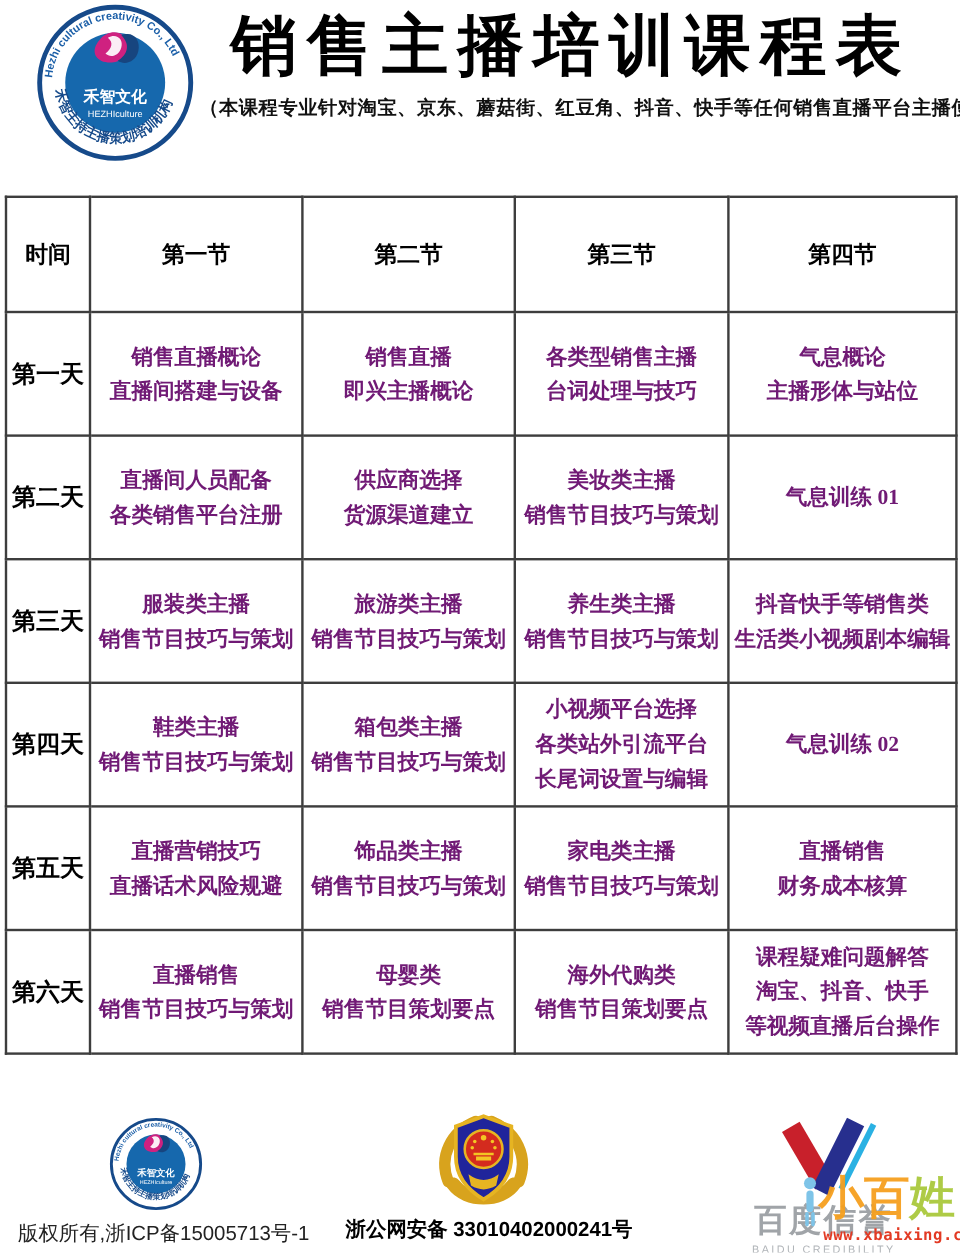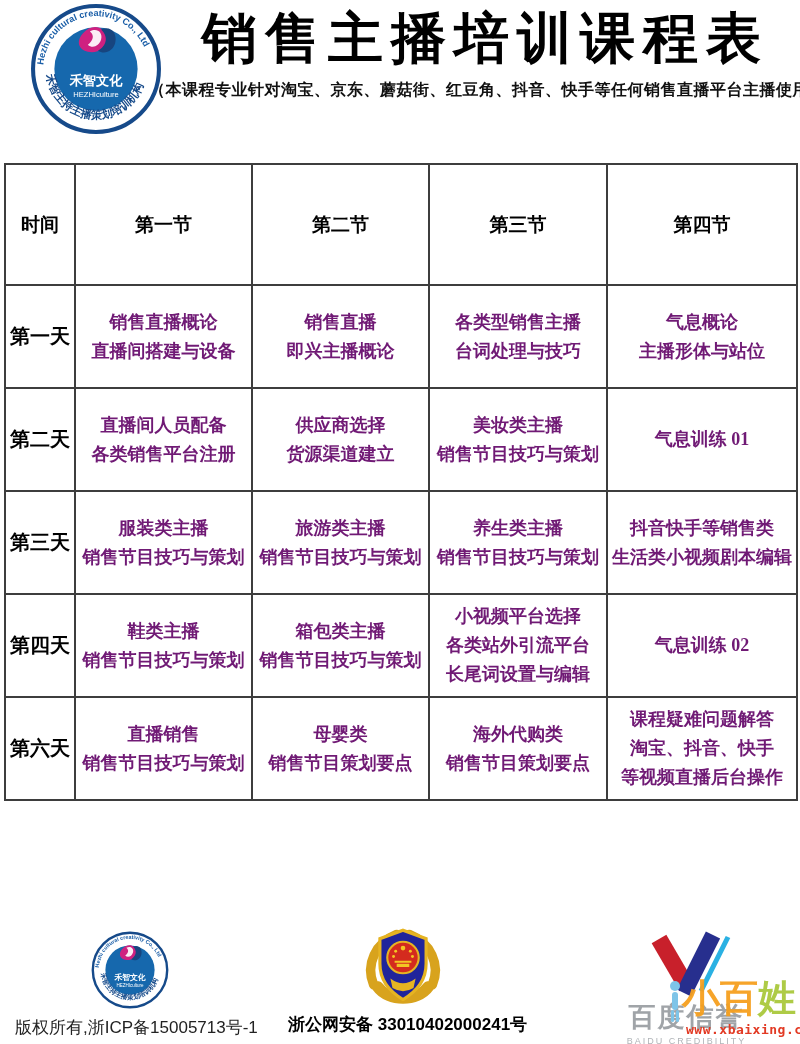--- a/index.html
+++ b/index.html
@@ -4,40 +4,40 @@
 <style>
   * { margin:0; padding:0; box-sizing:border-box; }
   html,body { background:#ffffff; }
   .page {
     position:relative; width:800px; height:1044px; background:#ffffff;
     font-family:"Liberation Serif","DejaVu Serif",serif; color:#000; overflow:hidden;
   }
 
   
   .logo-wrap { position:absolute; left:30px; top:3px; width:132px; height:132px; }
-  .title-block { position:absolute; left:149px; top:6px; width:620px; text-align:right; }
+  .title-block { position:absolute; left:166px; top:6px; width:620px; text-align:center; }
   .main-title {
     font-size:55px; font-weight:bold; letter-spacing:8px; line-height:66px;
     white-space:nowrap; color:#000;
   }
   .subtitle {
     margin-top:8px; font-size:16px; font-weight:600; color:#111;
     letter-spacing:0.5px; white-space:nowrap;
   }
 
   
   table.schedule {
     position:absolute; left:4px; top:163px; width:792px;
     border-collapse:collapse; table-layout:fixed;
   }
   table.schedule th, table.schedule td {
     border:2px solid #3d3d3d; text-align:center; vertical-align:middle;
     padding:2px 4px; overflow:hidden;
   }
-  tr.head-row { height:121px;font-family:Liberation Mono, monospace; }
+  tr.head-row { height:96px;font-family:Liberation Mono, monospace; }
   tr.data-row { height:103px; }
   th.col-h { font-size:19px; font-weight:bold; color:#000; }
   td.day { font-size:20px; font-weight:bold; color:#000; }
   td.cell { font-size:18px; font-weight:600; color:#701a75; }
   .ln { line-height:29px; white-space:nowrap; }
 
   
   .f-left  { position:absolute; left:15px;  top:931px; width:230px; text-align:center; }
   .f-center{ position:absolute; left:288px; top:926px; width:230px; text-align:center; }
   .f-right { position:absolute; left:599px; top:931px; width:175px; text-align:center; }
@@ -189,20 +189,39 @@
         <td class="cell">
           <div class="ln">小视频平台选择</div>
           <div class="ln">各类站外引流平台</div>
           <div class="ln">长尾词设置与编辑</div>
         </td>
         <td class="cell">
           <div class="ln">气息训练 02</div>
         </td>
       </tr>
 
+      <tr class="data-row">
+        <td class="day">第五天</td>
+        <td class="cell">
+          <div class="ln">直播营销技巧</div>
+          <div class="ln">直播话术风险规避</div>
+        </td>
+        <td class="cell">
+          <div class="ln">饰品类主播</div>
+          <div class="ln">销售节目技巧与策划</div>
+        </td>
+        <td class="cell">
+          <div class="ln">家电类主播</div>
+          <div class="ln">销售节目技巧与策划</div>
+        </td>
+        <td class="cell">
+          <div class="ln">直播销售</div>
+          <div class="ln">财务成本核算</div>
+        </td>
+      </tr>
 
       <tr class="data-row">
         <td class="day">第六天</td>
         <td class="cell">
           <div class="ln">直播销售</div>
           <div class="ln">销售节目技巧与策划</div>
         </td>
         <td class="cell">
           <div class="ln">母婴类</div>
           <div class="ln">销售节目策划要点</div>

